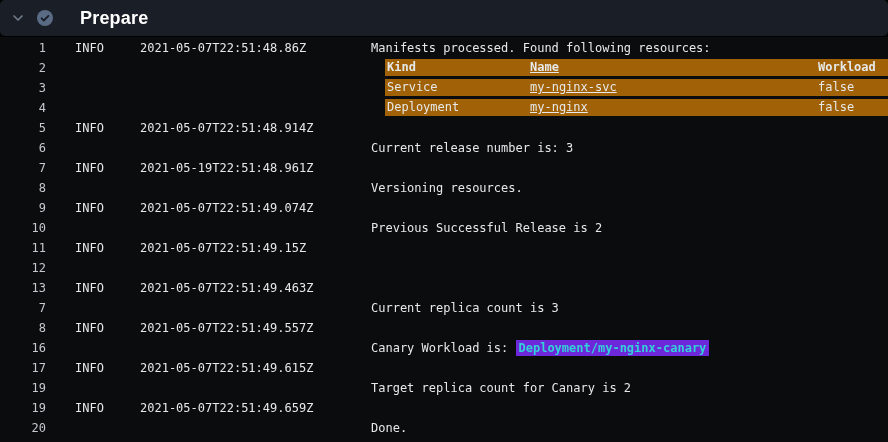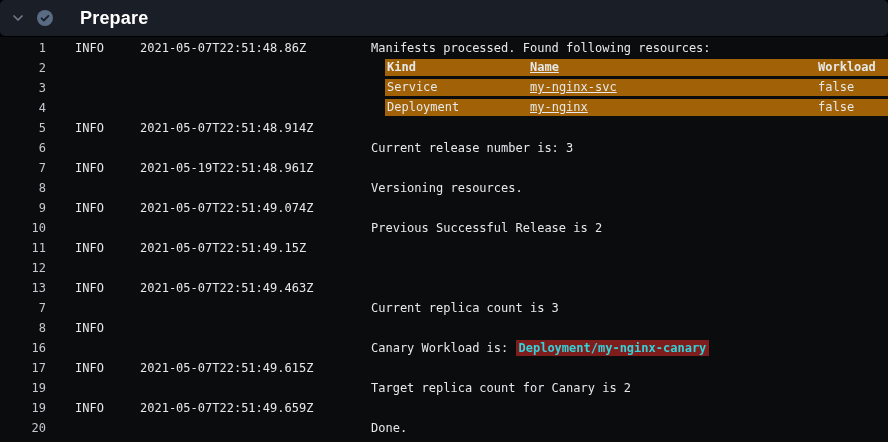--- a/index.html
+++ b/index.html
@@ -29,21 +29,21 @@
   .msg { flex:1; min-width:0; }
   .band {
     display:flex; width:503px; height:17px; line-height:17px; margin-top:1px;
     background:#a16207; box-sizing:border-box; padding-left:2px;margin-left:14px;
   }
   .band.hdr { font-weight:bold; }
   .c1 { flex:none; width:143px; }
   .c2 { flex:none; width:288px;text-decoration:underline; }
   .c3 { flex:1; }
   .hl {
-    background:#7f1d1d; color:#32d2d9; font-weight:bold; padding:1px 3px;
+    background:#6d28d9; color:#32d2d9; font-weight:bold; padding:1px 3px;
   }
 </style>
 </head>
 <body>
 
 <div class="app">
   <div class="header">
     <span class="chev">
       <svg width="14" height="14" viewBox="0 0 14 14">
         <path d="M3 5l4 4 4-4" stroke="#707a88" stroke-width="1.7" fill="none" stroke-linecap="round" stroke-linejoin="round"></path>
@@ -66,20 +66,20 @@
       <div class="row"><span class="num">5</span><span class="level">INFO</span><span class="ts">2021-05-07T22:51:48.914Z</span><span class="msg"></span></div>
       <div class="row"><span class="num">6</span><span class="level"></span><span class="ts"></span><span class="msg">Current release number is: 3</span></div>
       <div class="row"><span class="num">7</span><span class="level">INFO</span><span class="ts">2021-05-19T22:51:48.961Z</span><span class="msg"></span></div>
       <div class="row"><span class="num">8</span><span class="level"></span><span class="ts"></span><span class="msg">Versioning resources.</span></div>
       <div class="row"><span class="num">9</span><span class="level">INFO</span><span class="ts">2021-05-07T22:51:49.074Z</span><span class="msg"></span></div>
       <div class="row"><span class="num">10</span><span class="level"></span><span class="ts"></span><span class="msg">Previous Successful Release is 2</span></div>
       <div class="row"><span class="num">11</span><span class="level">INFO</span><span class="ts">2021-05-07T22:51:49.15Z</span><span class="msg"></span></div>
       <div class="row"><span class="num">12</span><span class="level"></span><span class="ts"></span></div>
       <div class="row"><span class="num">13</span><span class="level">INFO</span><span class="ts">2021-05-07T22:51:49.463Z</span><span class="msg"></span></div>
       <div class="row"><span class="num">7</span><span class="level"></span><span class="ts"></span><span class="msg">Current replica count is 3</span></div>
-      <div class="row"><span class="num">8</span><span class="level">INFO</span><span class="msg"></span></div>
+      <div class="row"><span class="num">8</span><span class="level">INFO</span><span class="ts">2021-05-07T22:51:49.557Z</span><span class="msg"></span></div>
       <div class="row"><span class="num">16</span><span class="level"></span><span class="ts"></span><span class="msg">Canary Workload is: <span class="hl">Deployment/my-nginx-canary</span></span></div>
       <div class="row"><span class="num">17</span><span class="level">INFO</span><span class="ts">2021-05-07T22:51:49.615Z</span><span class="msg"></span></div>
       <div class="row"><span class="num">19</span><span class="level"></span><span class="ts"></span><span class="msg">Target replica count for Canary is 2</span></div>
       <div class="row"><span class="num">19</span><span class="level">INFO</span><span class="ts">2021-05-07T22:51:49.659Z</span><span class="msg"></span></div>
       <div class="row"><span class="num">20</span><span class="level"></span><span class="ts"></span><span class="msg">Done.</span></div>
     </div>
 </div>
 
 </body></html>

